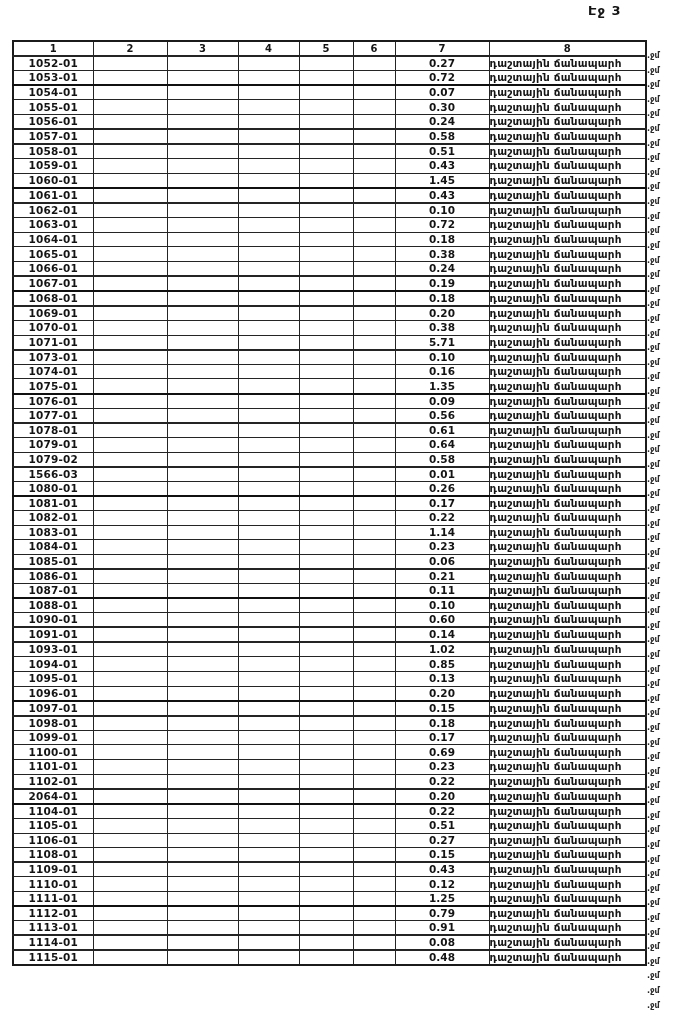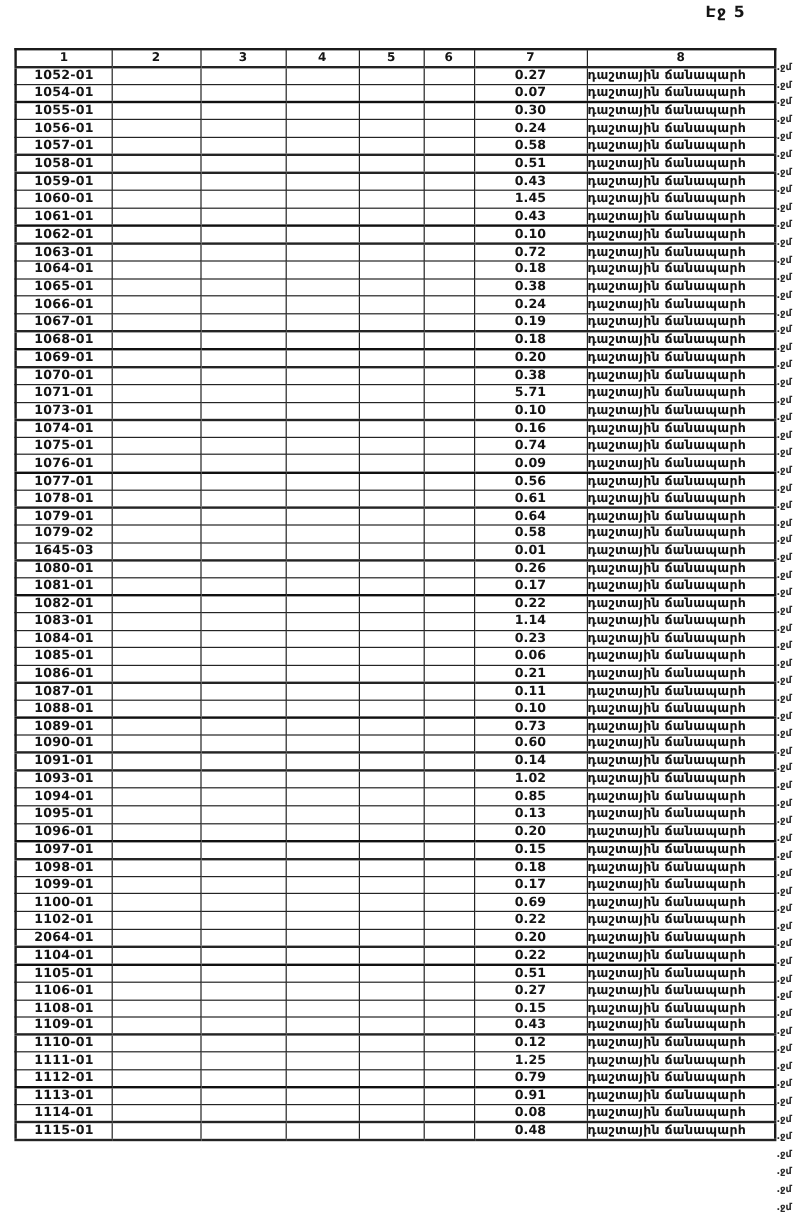--- a/index.html
+++ b/index.html
@@ -91,21 +91,21 @@
     color: #2b2b2b;
     white-space: nowrap;
     overflow: hidden;
   }
 </style>
 </head>
 <body>
 
 <div id="page">
 
-  <div id="page-label">Էջ 5</div>
+  <div id="page-label">Էջ 3</div>
 
   <table id="scan-table">
     <colgroup>
       <col style="width:80px">
       <col style="width:74px">
       <col style="width:71px">
       <col style="width:61px">
       <col style="width:54px">
       <col style="width:42px">
       <col style="width:94px">
@@ -128,20 +128,30 @@
           <td class="c1">1052-01</td>
           <td class="c2"></td>
           <td class="c3"></td>
           <td class="c4"></td>
           <td class="c5"></td>
           <td class="c6"></td>
           <td class="c7">0.27</td>
           <td class="c8">դաշտային ճանապարհ</td>
         </tr>
         <tr>
+          <td class="c1">1053-01</td>
+          <td class="c2"></td>
+          <td class="c3"></td>
+          <td class="c4"></td>
+          <td class="c5"></td>
+          <td class="c6"></td>
+          <td class="c7">0.72</td>
+          <td class="c8">դաշտային ճանապարհ</td>
+        </tr>
+        <tr>
           <td class="c1">1054-01</td>
           <td class="c2"></td>
           <td class="c3"></td>
           <td class="c4"></td>
           <td class="c5"></td>
           <td class="c6"></td>
           <td class="c7">0.07</td>
           <td class="c8">դաշտային ճանապարհ</td>
         </tr>
         <tr>
@@ -334,21 +344,21 @@
           <td class="c7">0.16</td>
           <td class="c8">դաշտային ճանապարհ</td>
         </tr>
         <tr>
           <td class="c1">1075-01</td>
           <td class="c2"></td>
           <td class="c3"></td>
           <td class="c4"></td>
           <td class="c5"></td>
           <td class="c6"></td>
-          <td class="c7">0.74</td>
+          <td class="c7">1.35</td>
           <td class="c8">դաշտային ճանապարհ</td>
         </tr>
         <tr>
           <td class="c1">1076-01</td>
           <td class="c2"></td>
           <td class="c3"></td>
           <td class="c4"></td>
           <td class="c5"></td>
           <td class="c6"></td>
           <td class="c7">0.09</td>
@@ -388,21 +398,21 @@
           <td class="c1">1079-02</td>
           <td class="c2"></td>
           <td class="c3"></td>
           <td class="c4"></td>
           <td class="c5"></td>
           <td class="c6"></td>
           <td class="c7">0.58</td>
           <td class="c8">դաշտային ճանապարհ</td>
         </tr>
         <tr>
-          <td class="c1">1645-03</td>
+          <td class="c1">1566-03</td>
           <td class="c2"></td>
           <td class="c3"></td>
           <td class="c4"></td>
           <td class="c5"></td>
           <td class="c6"></td>
           <td class="c7">0.01</td>
           <td class="c8">դաշտային ճանապարհ</td>
         </tr>
         <tr>
           <td class="c1">1080-01</td>
@@ -488,30 +498,20 @@
           <td class="c1">1088-01</td>
           <td class="c2"></td>
           <td class="c3"></td>
           <td class="c4"></td>
           <td class="c5"></td>
           <td class="c6"></td>
           <td class="c7">0.10</td>
           <td class="c8">դաշտային ճանապարհ</td>
         </tr>
         <tr>
-          <td class="c1">1089-01</td>
-          <td class="c2"></td>
-          <td class="c3"></td>
-          <td class="c4"></td>
-          <td class="c5"></td>
-          <td class="c6"></td>
-          <td class="c7">0.73</td>
-          <td class="c8">դաշտային ճանապարհ</td>
-        </tr>
-        <tr>
           <td class="c1">1090-01</td>
           <td class="c2"></td>
           <td class="c3"></td>
           <td class="c4"></td>
           <td class="c5"></td>
           <td class="c6"></td>
           <td class="c7">0.60</td>
           <td class="c8">դաշտային ճանապարհ</td>
         </tr>
         <tr>
@@ -595,20 +595,30 @@
           <td class="c8">դաշտային ճանապարհ</td>
         </tr>
         <tr>
           <td class="c1">1100-01</td>
           <td class="c2"></td>
           <td class="c3"></td>
           <td class="c4"></td>
           <td class="c5"></td>
           <td class="c6"></td>
           <td class="c7">0.69</td>
+          <td class="c8">դաշտային ճանապարհ</td>
+        </tr>
+        <tr>
+          <td class="c1">1101-01</td>
+          <td class="c2"></td>
+          <td class="c3"></td>
+          <td class="c4"></td>
+          <td class="c5"></td>
+          <td class="c6"></td>
+          <td class="c7">0.23</td>
           <td class="c8">դաշտային ճանապարհ</td>
         </tr>
         <tr>
           <td class="c1">1102-01</td>
           <td class="c2"></td>
           <td class="c3"></td>
           <td class="c4"></td>
           <td class="c5"></td>
           <td class="c6"></td>
           <td class="c7">0.22</td>

